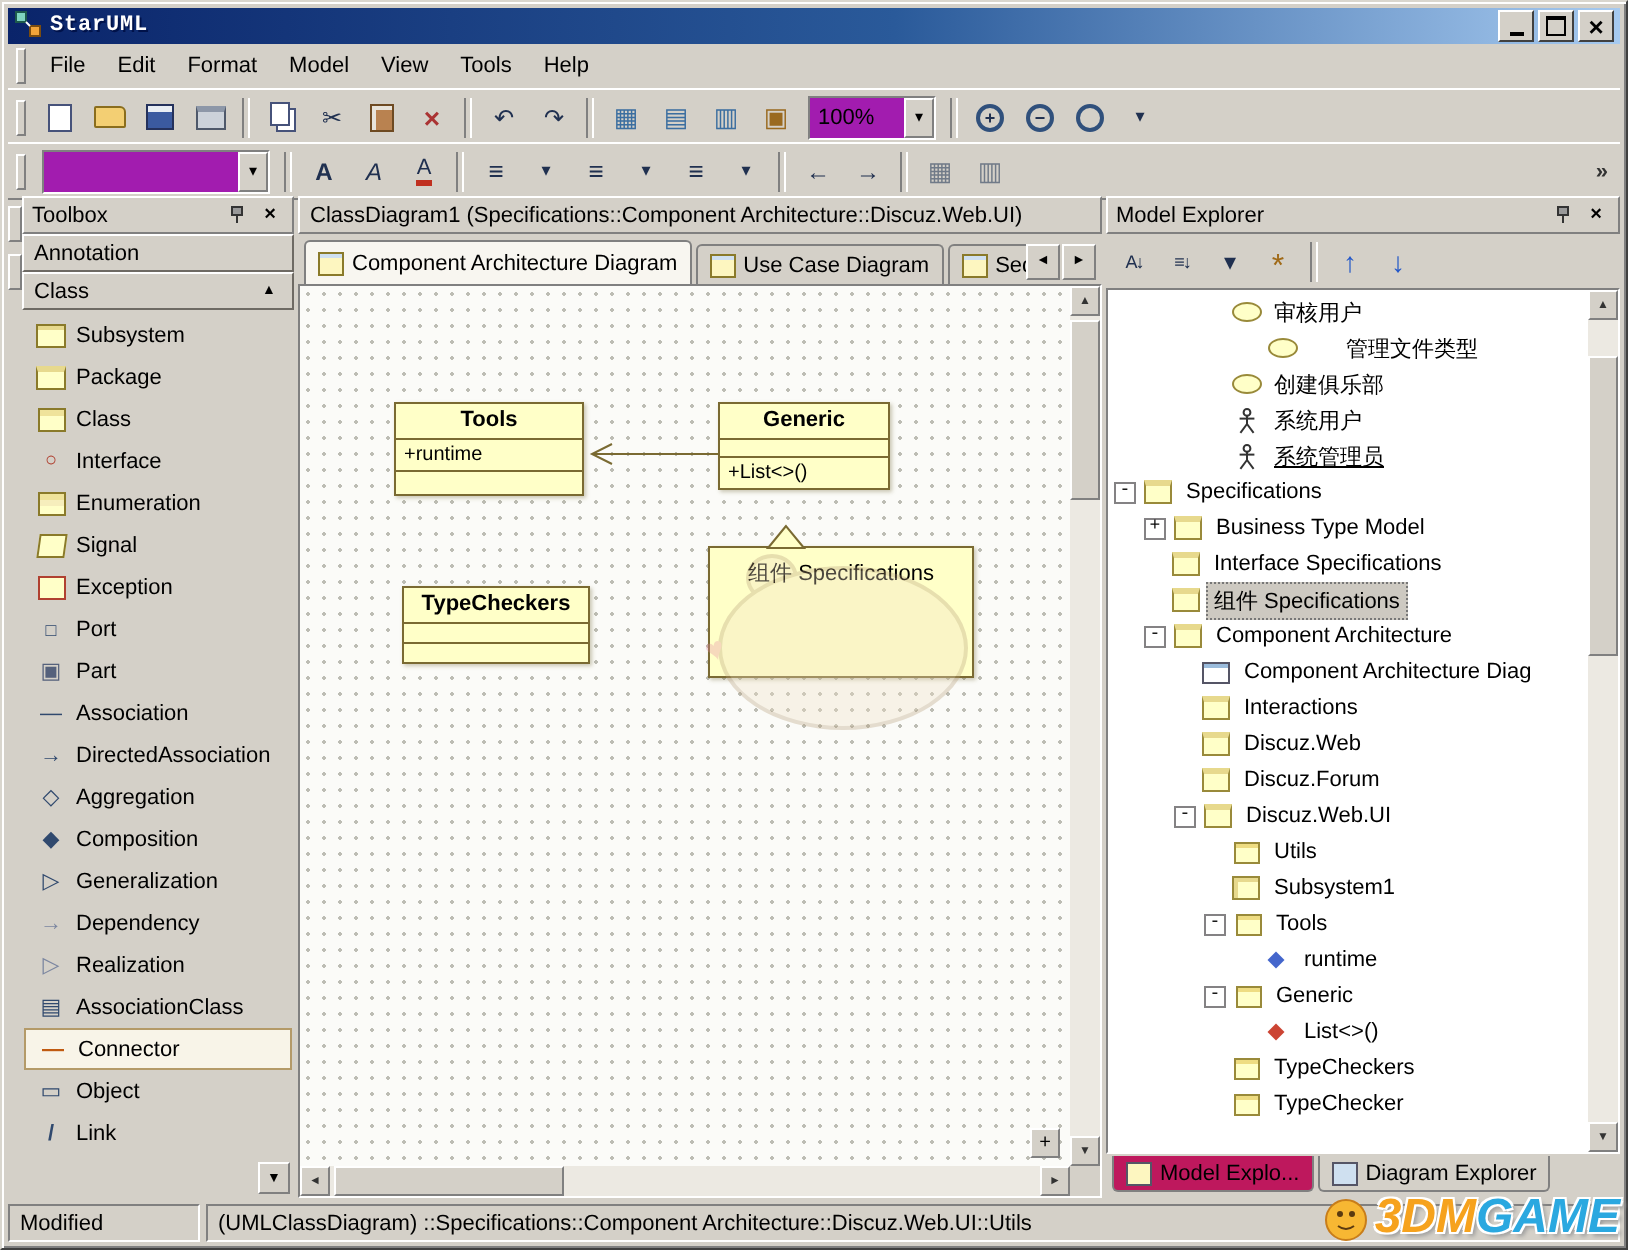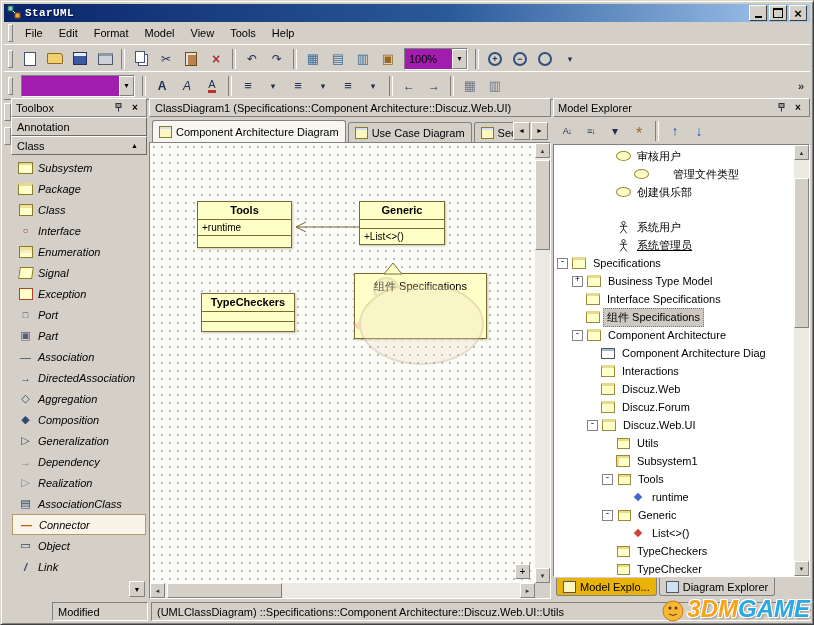--- a/index.html
+++ b/index.html
@@ -72,21 +72,21 @@
   .hdr-label{flex:1;white-space:nowrap;overflow:hidden;}
   .hdr-btn{width:14px;height:13px;display:flex;align-items:center;justify-content:center;font-size:10px;flex:none;}
   .hdr-close::before{content:"×";font-weight:bold;}
   
   .toolbox{position:absolute;left:10px;top:97px;width:136px;bottom:25px;display:flex;flex-direction:column;}
   .group-bar{height:17px;background:#d4d0c8;border:1px solid;border-color:#fff #6e6a64 #6e6a64 #fff;display:flex;align-items:center;padding:0 5px;flex:none;}
   .gb-label{flex:1;}
   .gb-up{width:13px;height:13px;display:flex;align-items:center;justify-content:center;}
   .gb-up::before{content:"▲";font-size:7px;}
   .tbx-list{position:relative;flex:1;overflow:hidden;padding-top:2px;}
-  .tbx-item{height:21px;display:flex;align-items:center;gap:4px;padding-left:6px;font-style:italic;}
+  .tbx-item{height:21px;display:flex;align-items:center;gap:4px;padding-left:6px;}
   .tbx-item.sel{background:#f8f4e8;border:1px solid #b49a68;height:19px;margin:0 1px;padding-left:5px;}
   .scrolldown-btn{position:absolute;right:2px;bottom:2px;width:14px;height:14px;background:#d4d0c8;border:1px solid;border-color:#fff #808080 #808080 #fff;display:flex;align-items:center;justify-content:center;}
   .scrolldown-btn::before{content:"▼";font-size:7px;}
   .txi{width:17px;height:14px;display:flex;align-items:center;justify-content:center;font-size:11px;color:#30496e;flex:none;}
   .txi::before{display:block;}
   .txi-subsystem::before{content:"";width:13px;height:10px;background:#ffffc8;border:1px solid #8a7a2a;box-shadow:inset 0 2px 0 #e7d98d;}
   .txi-package::before{content:"";width:13px;height:8px;background:#ffffc8;border:1px solid #8a7a2a;border-top:3px solid #e7d98d;}
   .txi-class::before{content:"";width:12px;height:10px;background:#ffffc8;border:1px solid #8a7a2a;box-shadow:inset 0 3px 0 #efe39b;}
   .txi-interface::before{content:"○";color:#b04030;font-size:10px;font-weight:bold;}
   .txi-enumeration::before{content:"";width:12px;height:10px;background:#ffffc8;border:1px solid #8a7a2a;box-shadow:inset 0 3px 0 #efe39b, inset 0 6px 0 #f6eebc;}
@@ -160,26 +160,26 @@
   .ti::before{display:block;}
   .ti-usecase::before{content:"";width:13px;height:8px;background:#ffffc8;border:1px solid #998a3a;border-radius:50%;}
   .ti-package::before,.ti-model::before{content:"";width:12px;height:8px;background:#ffffc8;border:1px solid #998a3a;border-top:3px solid #e7d98d;}
   .ti-diagram::before{content:"";width:12px;height:9px;background:#fff;border:1px solid #556;box-shadow:inset 0 2px 0 #9bbcdc;}
   .ti-class::before{content:"";width:11px;height:9px;background:#ffffc8;border:1px solid #998a3a;box-shadow:inset 0 2px 0 #eedc82;}
   .ti-subsystem::before{content:"";width:12px;height:10px;background:#ffffc8;border:1px solid #998a3a;box-shadow:inset 2px 2px 0 #e7d98d;}
   .ti-attribute::before{content:"";width:6px;height:6px;background:#4466cc;transform:rotate(45deg);}
   .ti-operation::before{content:"";width:6px;height:6px;background:#cc4433;transform:rotate(45deg);}
   .btabs{height:21px;display:flex;gap:2px;padding:1px 3px 0;align-items:flex-start;background:#d4d0c8;flex:none;}
   .btab{height:17px;display:flex;align-items:center;gap:4px;padding:0 6px;border:1px solid #808080;border-top:none;border-radius:0 0 3px 3px;background:#d4d0c8;font-size:11px;white-space:nowrap;}
-  .btab.active{background:#eab308;}
+  .btab.active{background:#be185d;}
   .bti{width:11px;height:10px;flex:none;border:1px solid #556;}
   .bti-model-explorer{background:#fdf6c0;}
   .bti-diagram-explorer{background:#cfe0f0;}
   
-  .statusbar{position:absolute;left:3px;right:3px;bottom:3px;height:19px;display:flex;gap:3px;margin-left:48px;}
+  .statusbar{position:absolute;left:3px;right:3px;bottom:3px;height:19px;display:flex;gap:3px;}
   .scell{border:1px solid;border-color:#808080 #fff #fff #808080;display:flex;align-items:center;padding:0 5px;white-space:nowrap;overflow:hidden;}
   .scell.modified{width:84px;flex:none;}
   .scell.msg{flex:1;}
   
   .logo{position:absolute;right:3px;bottom:0;z-index:99;display:flex;align-items:flex-end;height:32px;}
   .logo-t1{font-size:24px;font-weight:bold;font-style:italic;color:#f6a21d;line-height:30px;
     text-shadow:-1px -1px 0 #fff,1px -1px 0 #fff,-1px 1px 0 #fff,1px 1px 0 #fff,2px 2px 2px #9a9a9a;}
   .logo-t2{font-size:24px;font-weight:bold;font-style:italic;color:#2aa8e0;line-height:30px;
     text-shadow:-1px -1px 0 #fff,1px -1px 0 #fff,-1px 1px 0 #fff,1px 1px 0 #fff,2px 2px 2px #9a9a9a;}
   .logo-blob{margin-right:2px;}
@@ -567,21 +567,21 @@
           <div class="tree-row" style="padding-left: 48px; gap: 18px;">
             <span class="expander-space"></span>
             <span class="ti ti-usecase"></span>
             <span class="tree-label">管理文件类型</span>
           </div>
           <div class="tree-row" style="padding-left: 48px;">
             <span class="expander-space"></span>
             <span class="ti ti-usecase"></span>
             <span class="tree-label">创建俱乐部</span>
           </div>
-          <div class="tree-row" style="padding-left: 48px; margin-top: 17px;">
+          <div class="tree-row" style="padding-left: 48px;">
             <span class="expander-space"></span>
             <span class="ti ti-actor">
               <svg width="9" height="13" viewBox="0 0 9 13">
                 <circle cx="4.5" cy="2.2" r="1.7" fill="none" stroke="#333"></circle>
                 <line x1="4.5" y1="3.9" x2="4.5" y2="8" stroke="#333"></line>
                 <line x1="0.8" y1="5.3" x2="8.2" y2="5.3" stroke="#333"></line>
                 <line x1="4.5" y1="8" x2="1.2" y2="12.4" stroke="#333"></line>
                 <line x1="4.5" y1="8" x2="7.8" y2="12.4" stroke="#333"></line>
               </svg>
             </span>

